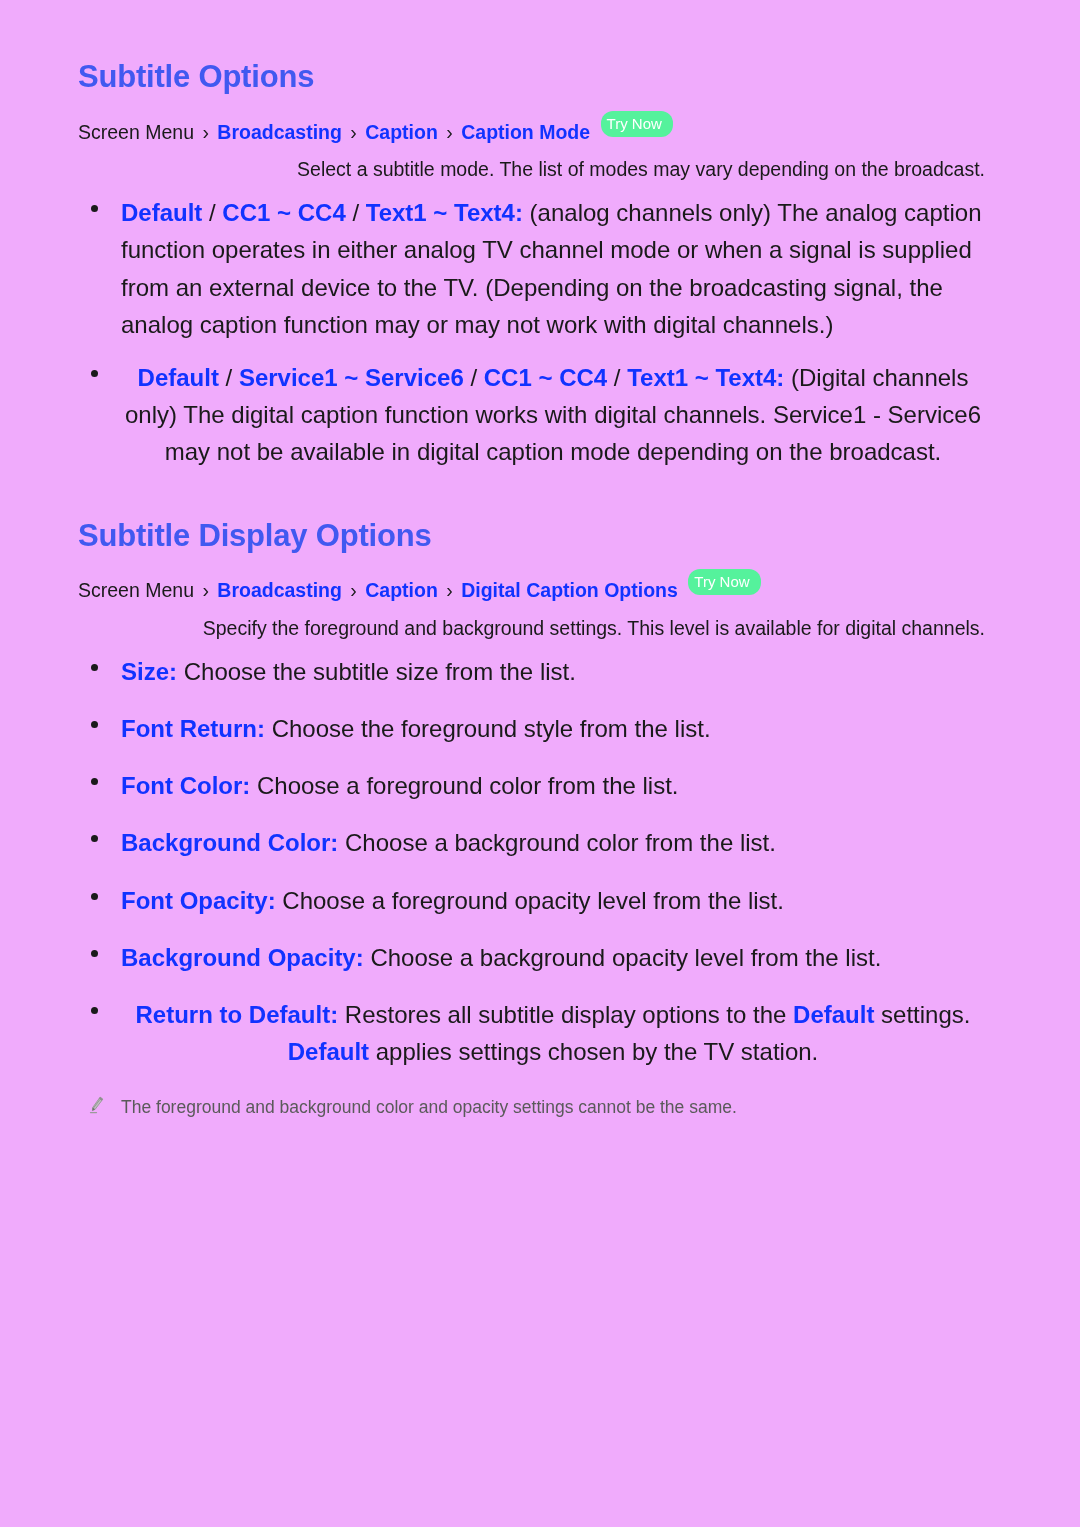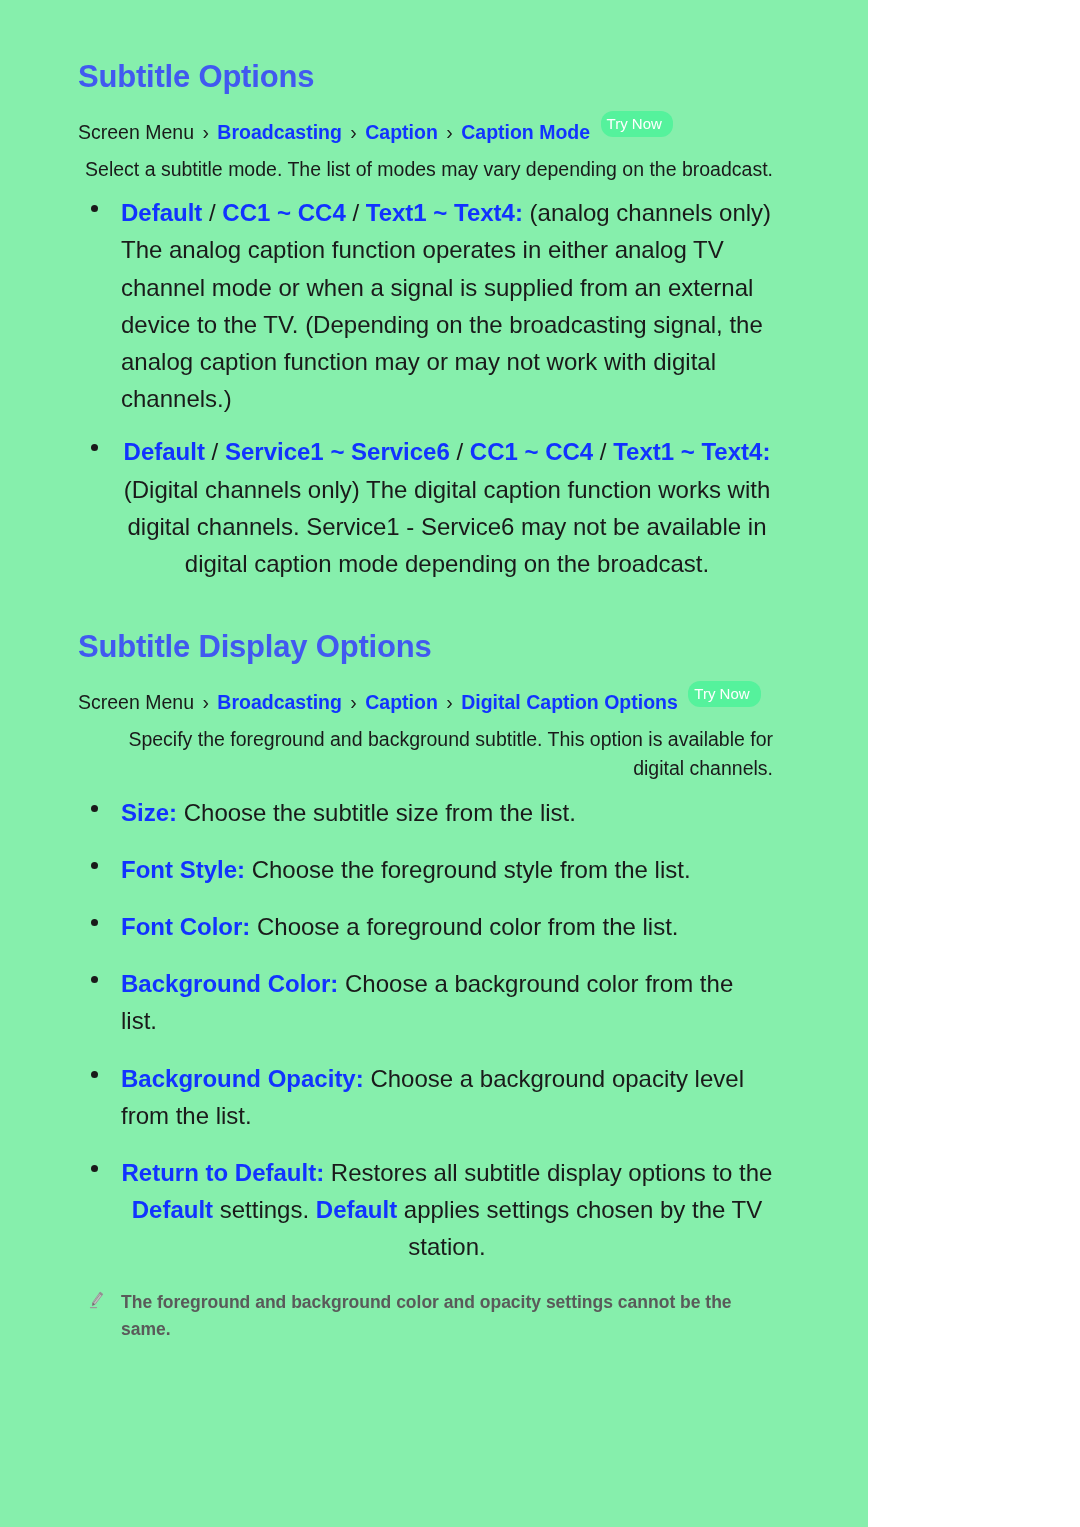--- a/index.html
+++ b/index.html
@@ -10,25 +10,25 @@
   body {
     width: 1080px;
     height: 1527px;
     font-family: "Liberation Sans", sans-serif;
     color: #1a1a1a;
     -webkit-font-smoothing: antialiased;
   }
 
   .page {
     position: relative;
-    width: 868px;
+    width: 1080px;
     height: 1527px;
     box-sizing: border-box;
     padding: 60px 95px 0 78px;
-    background: #86efac;
+    background: #f0abfc;
   }
 
   
   .section-title {
     font-size: 31px;
     font-weight: bold;
     color: #4159f0;
     letter-spacing: -0.2px;
     line-height: 1.12;
     margin: 0 0 18px 0;
@@ -115,21 +115,20 @@
   }
 
   
   .note {
     position: relative;
     padding-left: 43px;
     font-size: 17.5px;
     line-height: 1.5;
     color: #5a5a5a;
     margin-top: 24px;
-    font-weight: bold;
   }
   .note-icon {
     position: absolute;
     left: 9px;
     top: 1px;
     width: 20px;
     height: 20px;
   }
 
   .section { margin-bottom: 0; }
@@ -178,40 +177,43 @@
       <span class="crumb-root">Screen Menu</span>
       <span class="sep">›</span>
       <span class="crumb-link">Broadcasting</span>
       <span class="sep">›</span>
       <span class="crumb-link">Caption</span>
       <span class="sep">›</span>
       <span class="crumb-link">Digital Caption Options</span>
       <span class="try-now">Try Now</span>
     </div>
 
-    <p class="lead">Specify the foreground and background subtitle. This option is available for digital channels.</p>
+    <p class="lead">Specify the foreground and background settings. This level is available for digital channels.</p>
 
     <ul class="bullets tight">
 
       <li>
         <span class="kw">Size</span><span class="kw">:</span><span> Choose the subtitle size from the list.</span>
       </li>
 
       <li>
-        <span class="kw">Font Style</span><span class="kw">:</span><span> Choose the foreground style from the list.</span>
+        <span class="kw">Font Return</span><span class="kw">:</span><span> Choose the foreground style from the list.</span>
       </li>
 
       <li>
         <span class="kw">Font Color</span><span class="kw">:</span><span> Choose a foreground color from the list.</span>
       </li>
 
       <li>
         <span class="kw">Background Color</span><span class="kw">:</span><span> Choose a background color from the list.</span>
       </li>
 
+      <li>
+        <span class="kw">Font Opacity</span><span class="kw">:</span><span> Choose a foreground opacity level from the list.</span>
+      </li>
 
       <li>
         <span class="kw">Background Opacity</span><span class="kw">:</span><span> Choose a background opacity level from the list.</span>
       </li>
 
       <li>
         <span class="kw">Return to Default</span><span class="kw">:</span><span> Restores all subtitle display options to the </span><span class="kw">Default</span><span> settings. </span><span class="kw">Default</span><span> applies settings chosen by the TV station.</span>
       </li>
 
     </ul>

